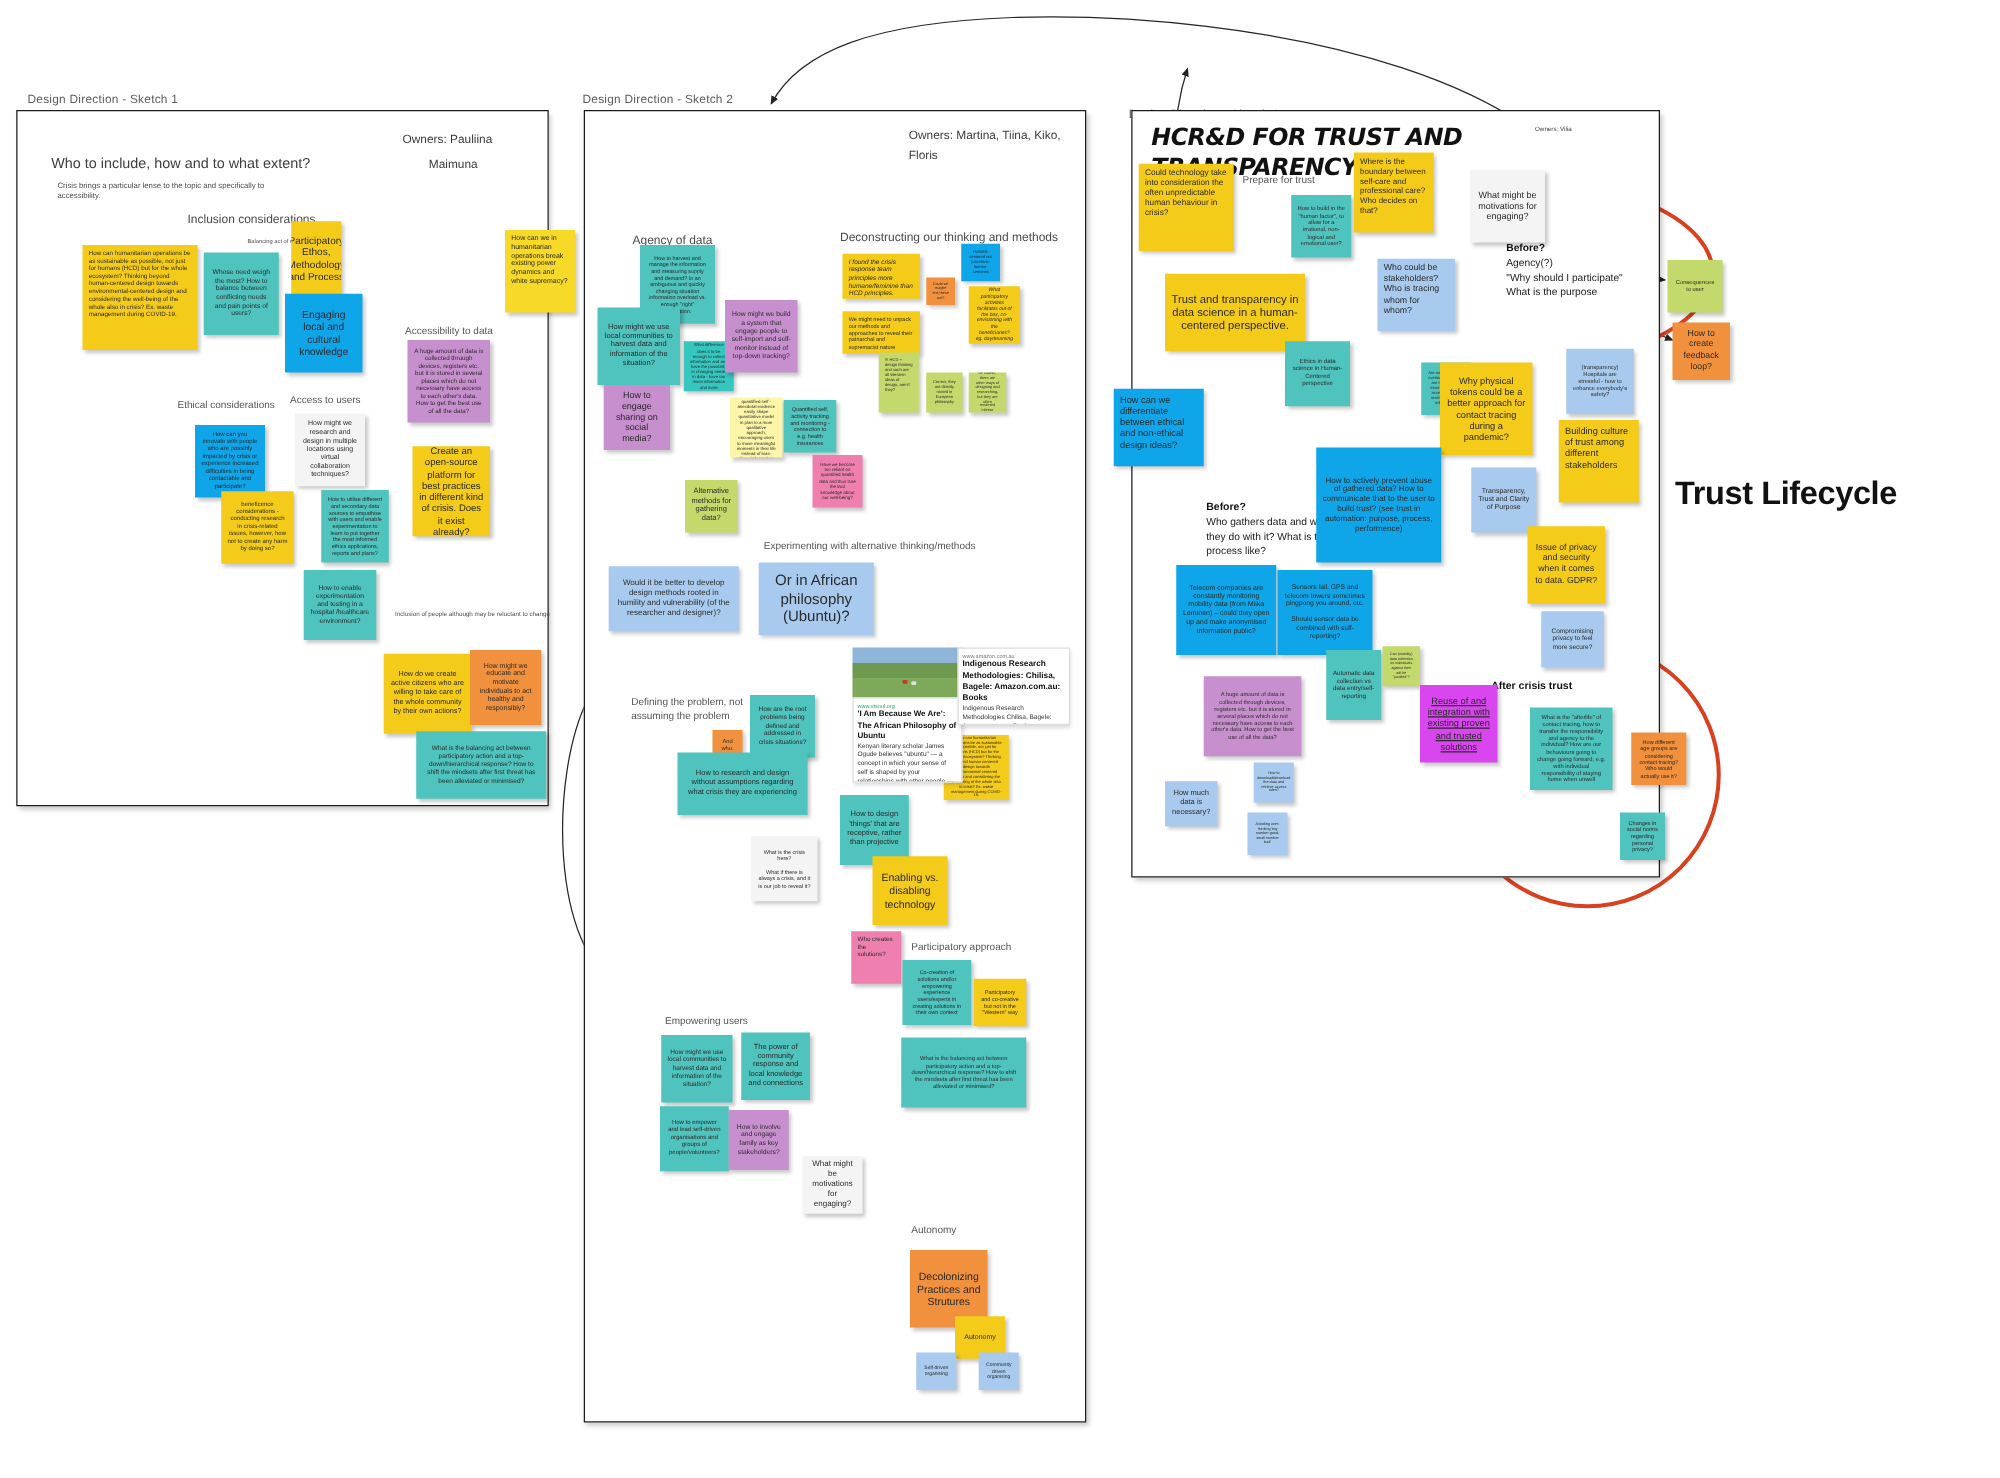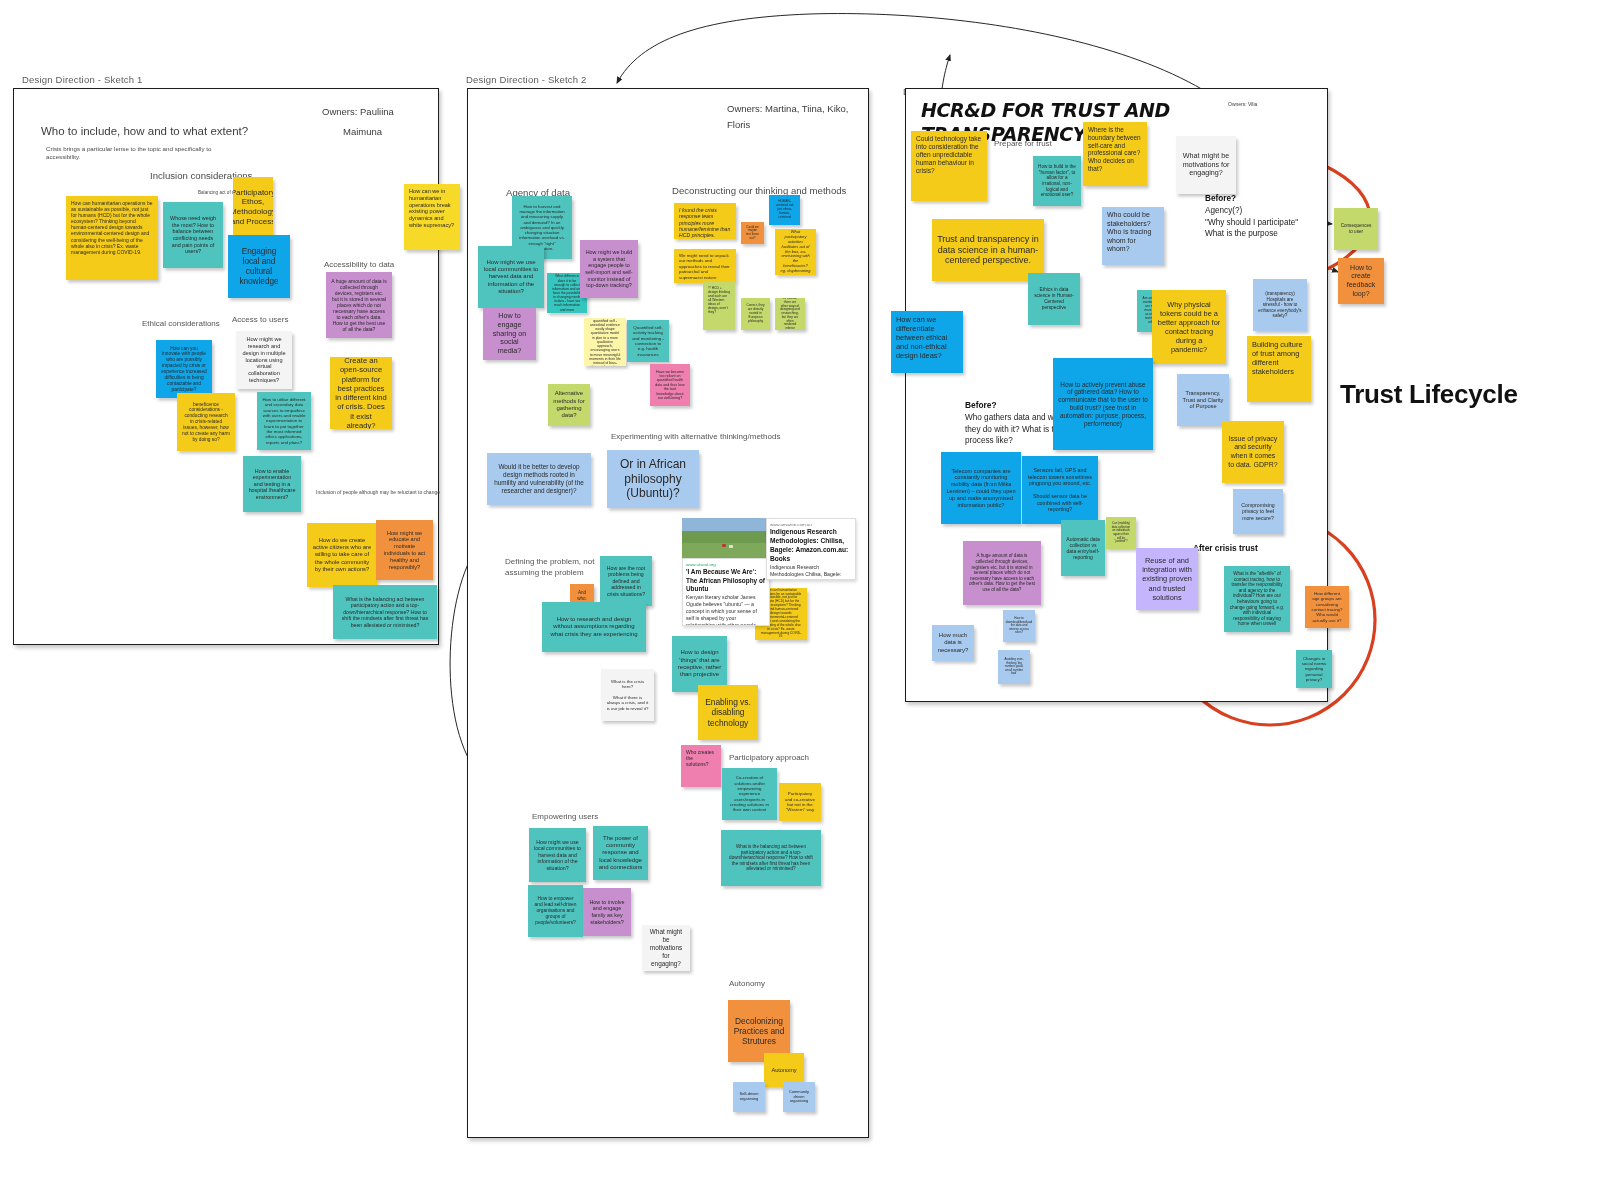--- a/index.html
+++ b/index.html
@@ -30,21 +30,21 @@
   .ylt{background:#0ea5e9;}
   .ylt2{background:#fdf6a8;}
   .t  {background:#4fc3bd;}
   .t2 {background:#35c6c0;}
   .p  {background:#c88fcf;}
   .b  {background:#a8caee;}
   .o  {background:#f2913d;}
   .g  {background:#c4d96b;}
   .pk {background:#ef7fae;}
   .w  {background:#f4f4f4;}
-  .cy {background:#c4b5fd;}
+  .cy {background:#d946ef;text-decoration:underline;}
 
   .card{position:absolute;background:#fff;border:1px solid #ddd;box-shadow:1px 2px 3px rgba(0,0,0,.15);
         font-size:5.2px;line-height:1.35;color:#333;overflow:hidden;padding:3px;box-sizing:border-box;}
   .card b{font-size:6.4px;display:block;color:#111;}
   .card .url{font-size:4.4px;color:#2a6;}
   .photo{position:absolute;background:linear-gradient(#8fb5d8 0 32%,#6d9a4e 32% 62%,#7fa95a 62% 100%);
          box-shadow:1px 1px 2px rgba(0,0,0,.2);}
   .photo .dot{position:absolute;width:4px;height:3px;background:#c0392b;border-radius:1px;}
 
   svg.overlay{position:absolute;left:0;top:0;width:1600px;height:1182px;pointer-events:none;}

